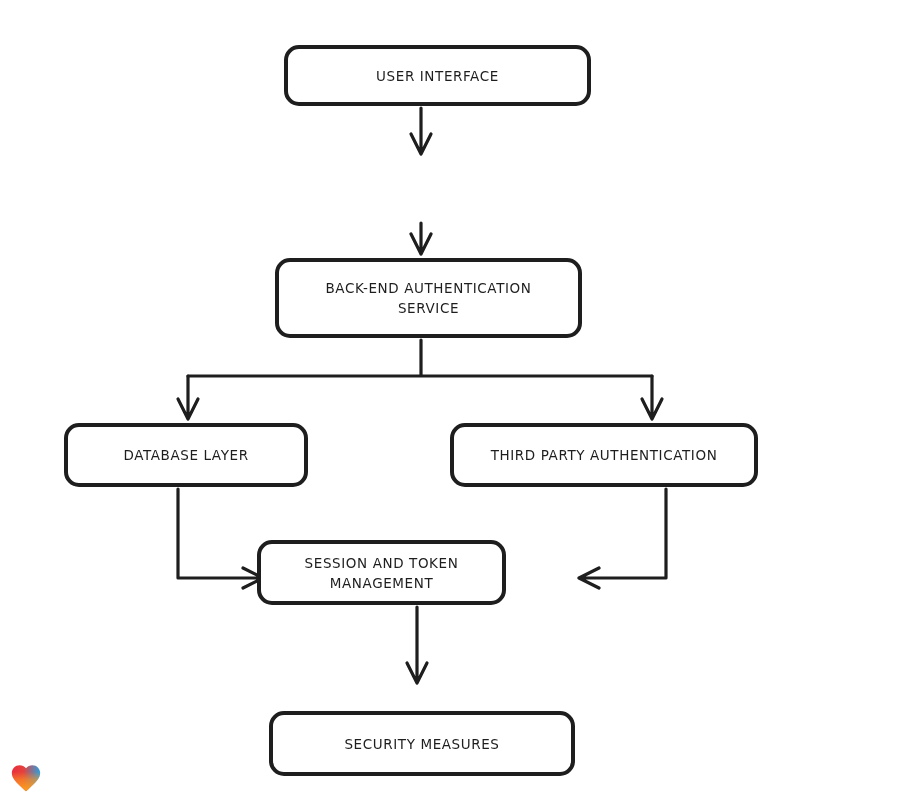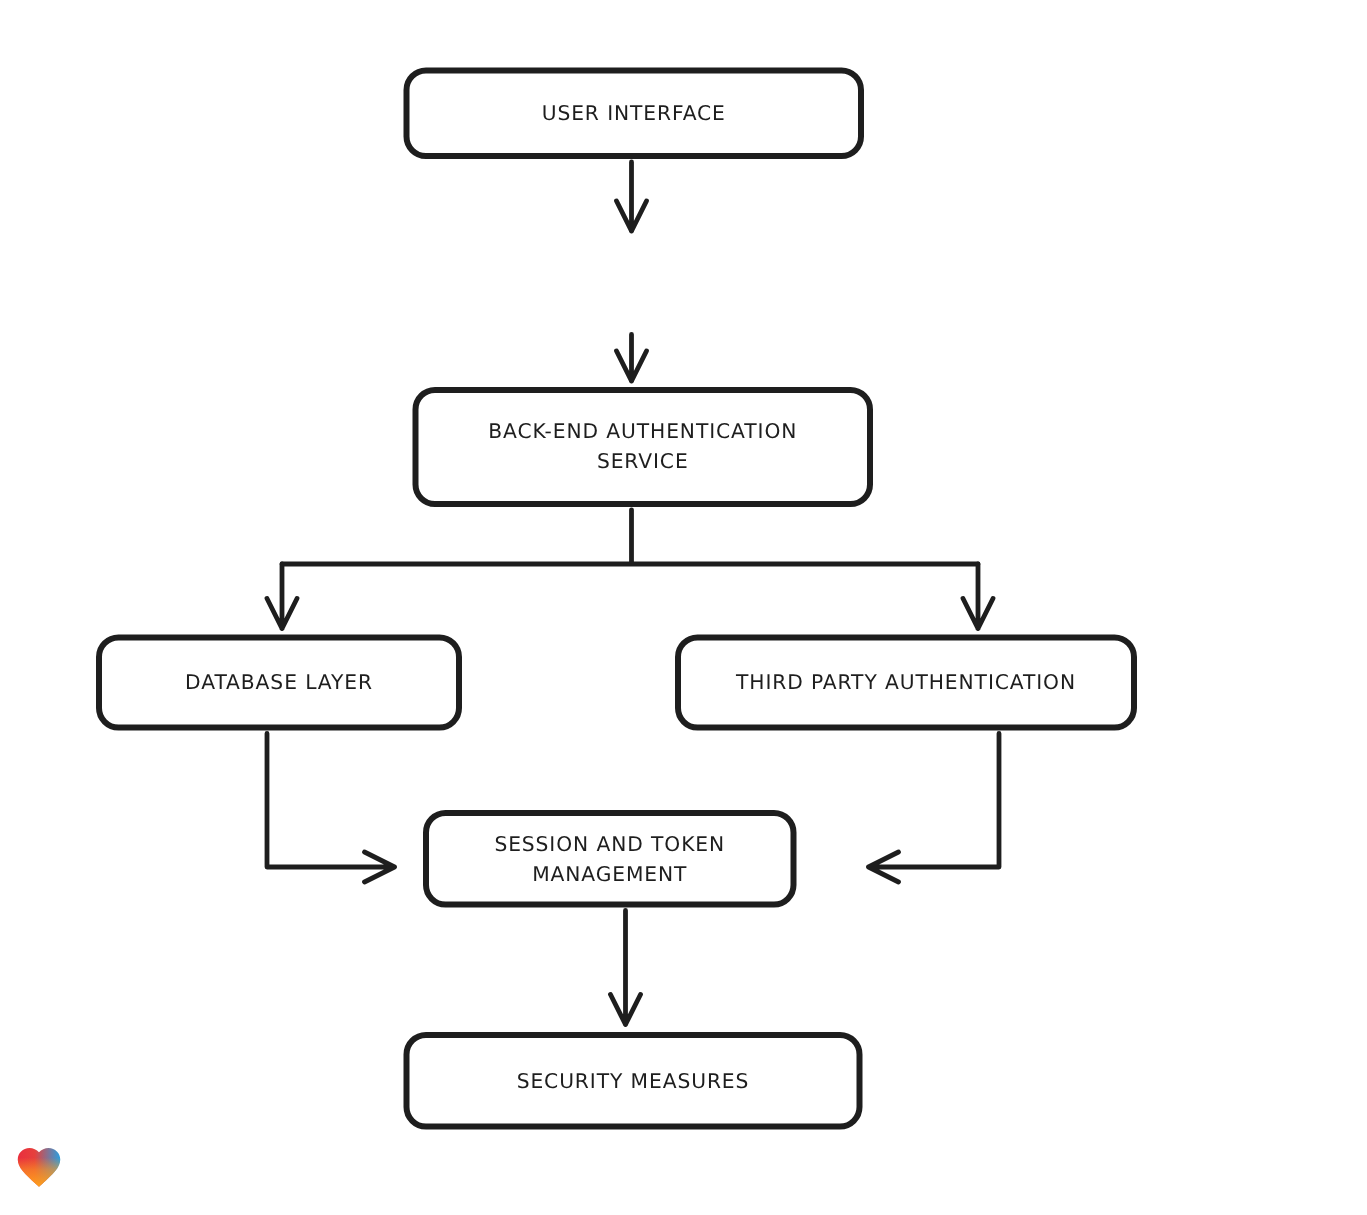--- a/index.html
+++ b/index.html
@@ -41,27 +41,27 @@
   }
   .node .label {
     display: inline-block;
     padding: 0 10px;
   }
   
   .node-backend .label   { max-width: 245px; }
   .node-session .label   { max-width: 215px; }
 
   
-  .node-ui       { left: 269px; top: 45px;  width: 307px; height: 61px; }
+  .node-ui       { left: 284px; top: 45px;  width: 307px; height: 61px; }
   .node-frontend { left: 275px; top: 158px; width: 307px; height: 63px; }
   .node-backend  { left: 275px; top: 258px; width: 307px; height: 80px; }
   .node-database { left: 64px;  top: 423px; width: 244px; height: 64px; }
   .node-thirdparty { left: 450px; top: 423px; width: 308px; height: 64px; }
-  .node-session  { left: 282px; top: 540px; width: 249px; height: 65px; border-radius: 15px; }
-  .node-security { left: 269px; top: 688px; width: 306px; height: 65px; }
+  .node-session  { left: 257px; top: 540px; width: 249px; height: 65px; border-radius: 15px; }
+  .node-security { left: 269px; top: 711px; width: 306px; height: 65px; }
 
   .logo-badge {
     position: absolute;
     left: 9px;
     top: 761px;
     width: 34px;
     height: 34px;
     cursor: pointer;
   }
 </style>

